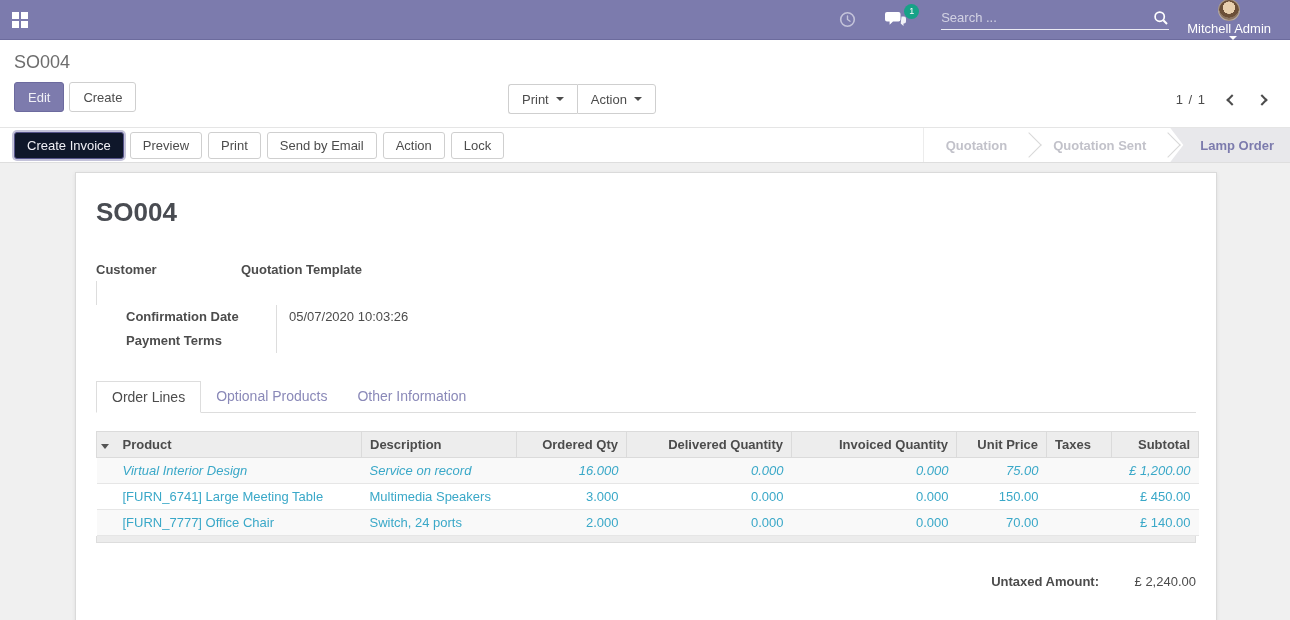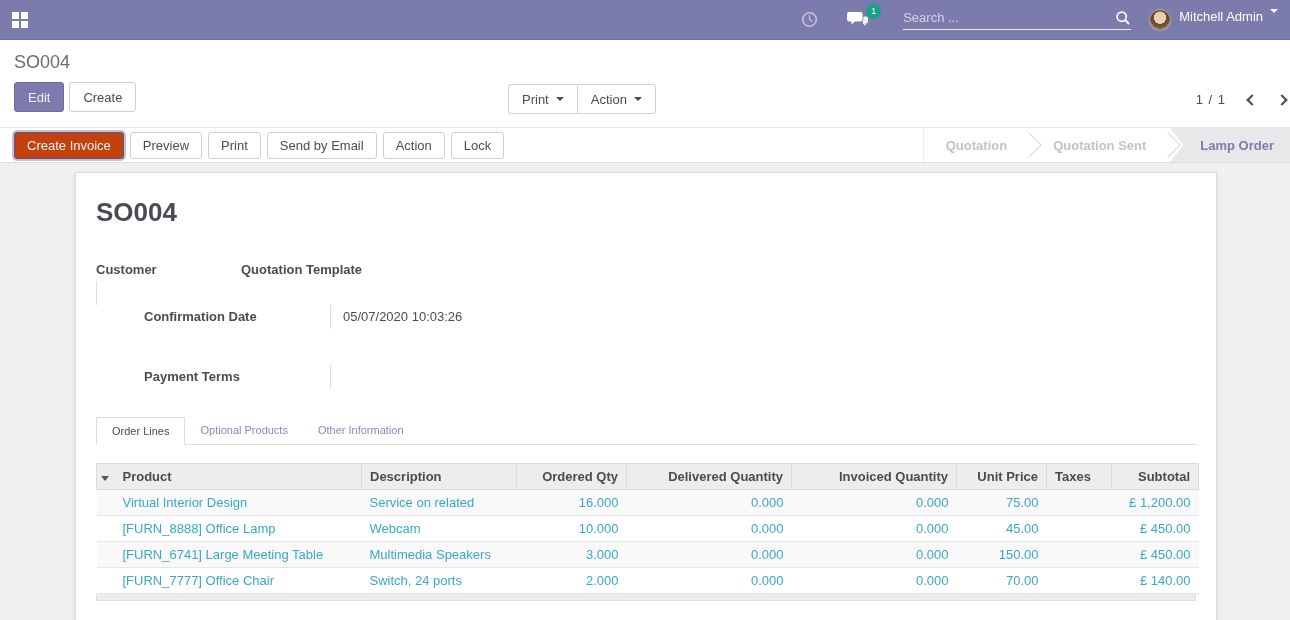--- a/index.html
+++ b/index.html
@@ -15,53 +15,53 @@
   .tb-icon { display:flex; align-items:center; cursor:pointer; }
   .clock-wrap { margin-right:28px; }
   .chat-wrap { position:relative; margin-right:34px; }
   .badge { position:absolute; top:-7px; right:-12px; min-width:15px; height:15px; border-radius:8px;
     background:#17a287; color:#fff; font-size:9px; line-height:15px; text-align:center; padding:0 3px; }
   .searchbox { display:flex; align-items:center; width:228px; border-bottom:1px solid rgba(255,255,255,.85);
     margin-right:18px; padding-bottom:3px; }
   .searchbox input { flex:1; background:transparent; border:none; outline:none; color:#0f172a; font-size:13px;
     font-family:"Liberation Sans", sans-serif; }
   .searchbox input::placeholder { color:rgba(255,255,255,.65); }
-  .userblock { display:flex; cursor:pointer; }
+  .userblock { display:flex; align-items:center; cursor:pointer;flex-direction:column; }
   .avatar { width:22px; height:22px; border-radius:50%; overflow:hidden; margin-right:8px;
     background:radial-gradient(circle at 50% 38%, #e8cfae 0 38%, #6b4f38 39% 62%, #8a7360 63%); border:1px solid rgba(255,255,255,.4); }
   .username { color:#fff; font-size:13px; margin-right:7px; }
   .caret-down { width:0; height:0; border-left:4px solid transparent; border-right:4px solid transparent;
     border-top:4px solid #fff; display:inline-block; }
 
   
   .control-panel { background:#fff; height:87px; padding:12px 14px 0 14px; position:relative; }
   .breadcrumb { font-size:18px; color:#6d6d6d; }
   .cp-buttons { margin-top:9px; display:flex; align-items:center; }
   .btn { font-family:"Liberation Sans", sans-serif; font-size:13px; height:30px; padding:0 13px;
     border-radius:3px; border:1px solid #cfcfcf; background:#fff; color:#4c4c4c; cursor:pointer; }
   .btn.primary { background:#7d7bad; border-color:#6c6a9e; color:#f0f0f6; }
   .cp-buttons .btn + .btn { margin-left:5px; }
   .center-group { position:absolute; left:508px; top:44px; display:flex; }
   .center-group .btn { border-radius:0; border-right-width:0; display:flex; align-items:center; }
   .center-group .btn:first-child { border-radius:3px 0 0 3px; }
   .center-group .btn:last-child { border-radius:0 3px 3px 0; border-right-width:1px; }
   .center-group .caret-down { border-top-color:#4c4c4c; margin-left:7px; }
-  .pager { position:absolute; right:4px; top:52px; display:flex; align-items:center; color:#4c4c4c; }
+  .pager { position:absolute; right:24px; top:52px; display:flex; align-items:center; color:#4c4c4c; }
   .pager-text { margin-right:22px; letter-spacing:1px; }
   .chev { display:inline-block; width:8px; height:8px; border:solid #4c4c4c; cursor:pointer; }
   .chev.left  { border-width:0 0 2px 2px; transform:rotate(45deg); margin-right:22px; }
   .chev.right { border-width:2px 2px 0 0; transform:rotate(45deg); }
 
   
   .statusbar { background:#fff; height:36px; border-top:1px solid #e5e5e5; border-bottom:1px solid #dedede;
     display:flex; align-items:center; padding-left:14px; }
   .sb-buttons { display:flex; align-items:center; }
   .sb-btn { font-family:"Liberation Sans", sans-serif; font-size:13px; height:27px; padding:0 12px;
     border-radius:3px; border:1px solid #cfcfcf; background:#fff; color:#4c4c4c; cursor:pointer; margin-right:6px; }
-  .sb-btn.primary { background:#c2410c; border-color:#55538a; color:#f0f0f6;
+  .sb-btn.primary { background:#0f172a; border-color:#55538a; color:#f0f0f6;
     box-shadow:0 0 0 2px rgba(125,123,173,.45); }
   .steps { margin-left:auto; display:flex; align-items:stretch; height:34px; border-left:1px solid #ececec; }
   .step { display:flex; align-items:center; padding:0 22px; font-weight:bold; color:#c2c2ca; cursor:pointer; }
   .step.active { background:#e8e8eb; color:#7c7bad; padding-left:30px; padding-right:16px;
     clip-path:polygon(0 0,100% 0,100% 100%,0 100%,13px 50%); }
   .step-sep { position:relative; width:2px; }
   .step-sep::before { content:''; position:absolute; top:50%; left:-9px; width:17px; height:17px;
     border-top:1px solid #d8d8d8; border-right:1px solid #d8d8d8;
     transform:translateY(-50%) rotate(45deg); }
 
@@ -69,38 +69,38 @@
   .content { position:relative; height:457px; background:#f0f0f0; }
   .sheet { position:absolute; left:75px; width:1142px; top:9px; bottom:-40px; background:#fff;
     border:1px solid #dadada; box-shadow:0 1px 4px rgba(0,0,0,.08); padding:24px 20px 0 20px; }
   .sheet-title { font-size:26px; font-weight:bold; color:#494c52; }
   .annotation { position:absolute; left:430px; top:26px; font-family:"Liberation Serif", serif;
     font-size:21px; color:#ff0000; white-space:nowrap; }
 
   .field-area { display:flex; margin-top:30px;flex-direction:column; }
   .fgroup { display:grid; align-content:start; }
   .fgroup.left  { width:505px; grid-template-columns:145px 1fr; }
-  .fgroup.right { flex:1; margin-left:48px; grid-template-columns:150px 1fr;gap:36px; }
+  .fgroup.right { flex:1; margin-left:30px; grid-template-columns:150px 1fr; }
   .field-label { font-weight:bold; color:#4c4c4c; padding:2px 8px 2px 0; line-height:19px; }
   .field-value { border-left:1px solid #ddd; padding:2px 0 2px 12px; min-height:24px; line-height:19px; }
   .field-value.link div { color:#7c7bad; cursor:pointer; }
 
   .tabs { display:flex; margin-top:28px; border-bottom:1px solid #ddd; }
-  .tab { padding:7px 15px; color:#8a89b8; cursor:pointer; font-size:11px; }
+  .tab { padding:7px 15px; color:#8a89b8; cursor:pointer; font-size:14px; }
   .tab.active { background:#fff; border:1px solid #ddd; border-bottom:1px solid #fff;
     margin-bottom:-1px; color:#4c4c4c; }
 
   table.olist { width:100%; margin-top:18px; border-collapse:collapse; table-layout:fixed; font-size:13px; }
   .olist th { background:#ededed; border:1px solid #dbdbdb; height:26px; font-weight:bold;
     color:#4c4c4c; padding:0 8px; overflow:hidden; white-space:nowrap; }
   .olist th:first-child { border-right:none; }
   .olist th:nth-child(2) { border-left:none; }
   .olist td { height:26px; padding:0 8px; color:#3aa8c8; border-bottom:1px solid #e6e6e6;
     overflow:hidden; white-space:nowrap; }
-  .olist tbody tr:first-child td { border-top:1px solid #dbdbdb; }
+  .olist tbody tr:first-child td { border-top:1px solid #dbdbdb;font-style:italic; }
   .olist tbody tr:nth-child(odd) { background:#f9f9f9; }
   .al-r { text-align:right; } .al-l { text-align:left; }
   .hdr-caret { width:0; height:0; border-left:4px solid transparent; border-right:4px solid transparent;
     border-top:5px solid #555; display:inline-block; cursor:pointer; }
   .table-foot-strip { height:7px; background:#ececec; border:1px solid #ddd; border-top:none; }
 
   .totals { display:flex; justify-content:flex-end; align-items:baseline; margin-top:31px; }
   .totals .t-label { font-weight:bold; color:#4c4c4c; }
   .totals .t-value { width:97px; text-align:right; color:#4c4c4c; }
 </style>
@@ -239,38 +239,27 @@
             <th class="al-r">Invoiced Quantity</th>
             <th class="al-r">Unit Price</th>
             <th class="al-l">Taxes</th>
             <th class="al-r">Subtotal</th>
           </tr>
         </thead>
       <tbody>
           <tr>
             <td style="padding: 0px;"></td>
             <td class="al-l">Virtual Interior Design</td>
-            <td class="al-l">Service on related</td>
+            <td class="al-l">Service on record</td>
             <td class="al-r">16.000</td>
             <td class="al-r">0.000</td>
             <td class="al-r">0.000</td>
             <td class="al-r">75.00</td>
             <td class="al-l"></td>
             <td class="al-r">£ 1,200.00</td>
-          </tr>
-          <tr>
-            <td style="padding: 0px;"></td>
-            <td class="al-l">[FURN_8888] Office Lamp</td>
-            <td class="al-l">Webcam</td>
-            <td class="al-r">10.000</td>
-            <td class="al-r">0.000</td>
-            <td class="al-r">0.000</td>
-            <td class="al-r">45.00</td>
-            <td class="al-l"></td>
-            <td class="al-r">£ 450.00</td>
           </tr>
           <tr>
             <td style="padding: 0px;"></td>
             <td class="al-l">[FURN_6741] Large Meeting Table</td>
             <td class="al-l">Multimedia Speakers</td>
             <td class="al-r">3.000</td>
             <td class="al-r">0.000</td>
             <td class="al-r">0.000</td>
             <td class="al-r">150.00</td>
             <td class="al-l"></td>

